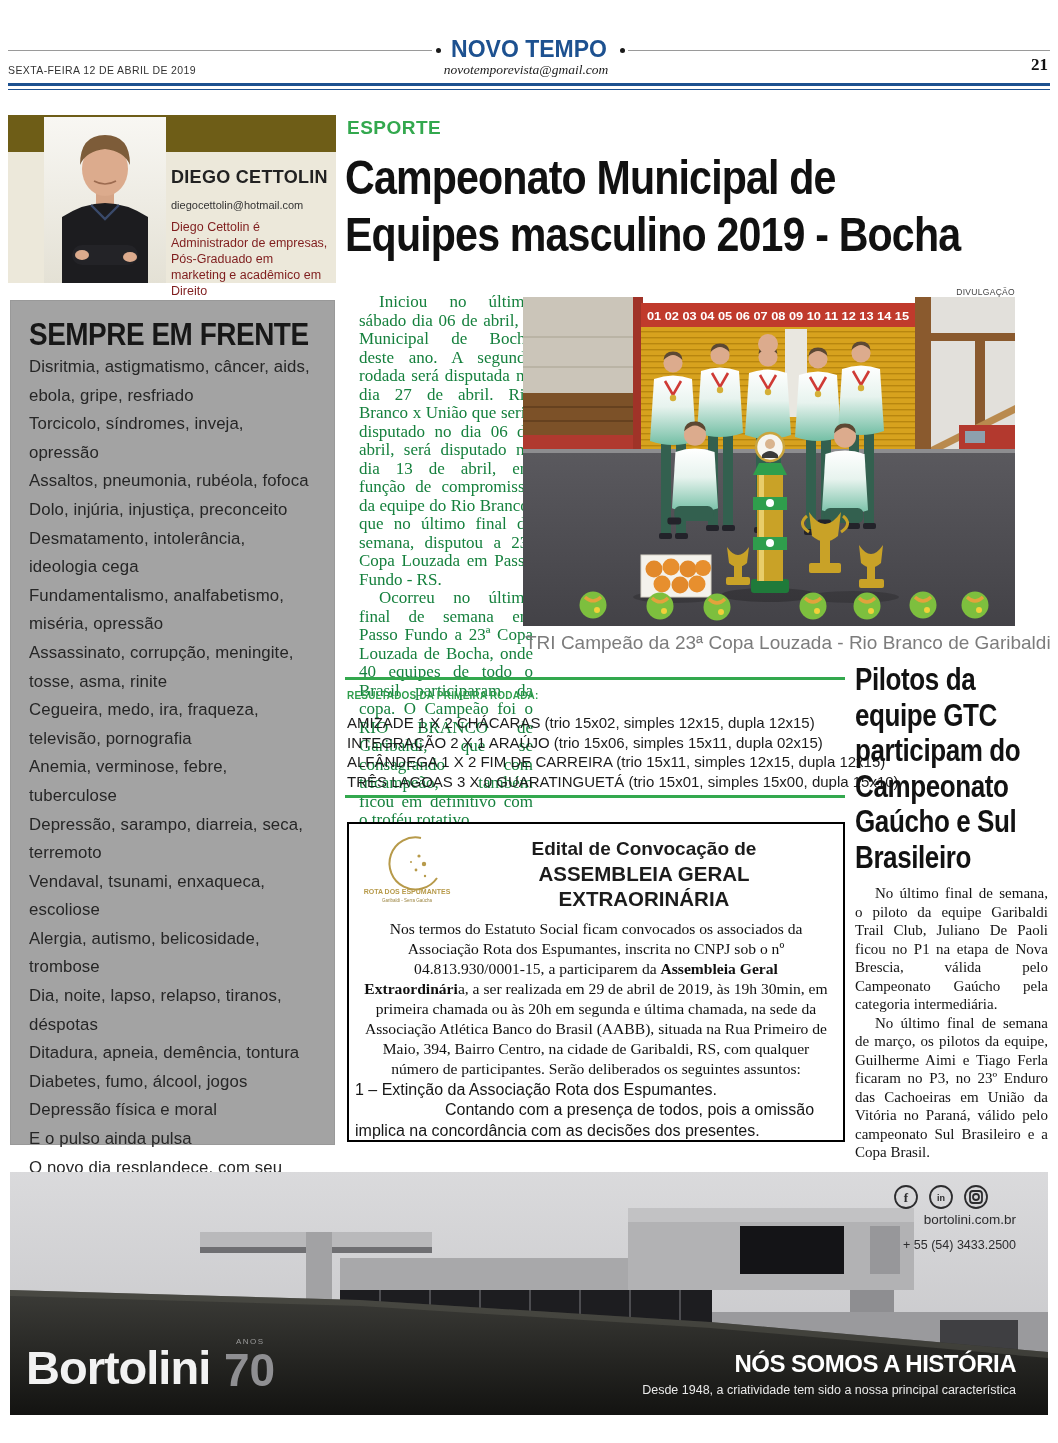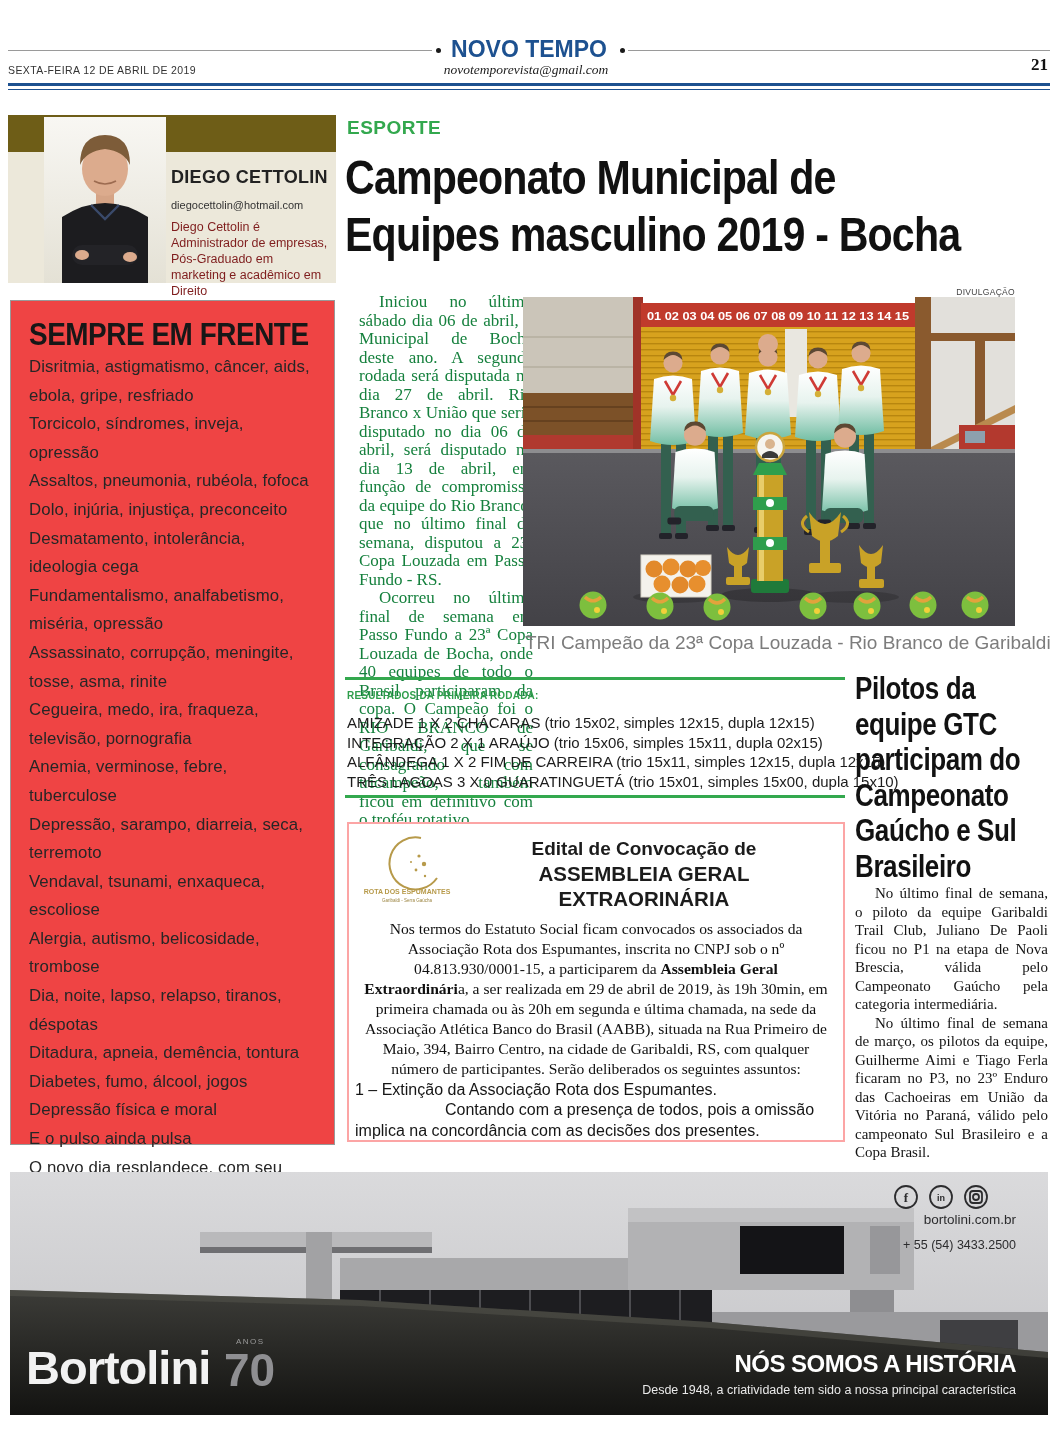--- a/index.html
+++ b/index.html
@@ -30,21 +30,21 @@
   .card-band { position:absolute; left:0; top:0; width:100%; height:37px; background:#6e5d17; }
   .card-photo { position:absolute; left:36px; top:2px; width:122px; height:166px; }
   .card-name { position:absolute; left:163px; top:52px; font-size:18px; font-weight:bold;
     color:#222; letter-spacing:.3px; }
   .card-email { position:absolute; left:163px; top:84px; font-size:11px; color:#333; }
   .card-bio { position:absolute; left:163px; top:104px; width:160px;
     font-size:12.5px; line-height:16px; color:#7f1d1d; }
 
   
   .list-box { left:10px; top:300px; width:325px; height:845px;
-    border:1px solid #999; padding:16px 20px 0 18px; background:#ef4444; }
+    border:1px solid #999; padding:16px 20px 0 18px; background:#a3a3a3; }
   .list-title { font-size:31px; font-weight:bold; color:#171717; letter-spacing:-.5px; }
   .word-list { }
   .word-list p { font-size:16.8px; line-height:28.6px; color:#262626; letter-spacing:.1px; }
 
   
   .esporte { left:347px; top:117px; font-size:19px; font-weight:bold;
     color:#33a84e; letter-spacing:.5px; }
   .headline { left:345px; top:149px; }
   .headline div { font-size:49px; font-weight:bold; color:#111;
     line-height:57px; letter-spacing:-1px; }
@@ -57,33 +57,33 @@
   .photo-frame { left:523px; top:297px; width:492px; height:329px; }
   .photo-caption { left:525px; top:632px; font-size:19px; color:#7c7c7c; }
 
   .green-rule { left:345px; width:500px; height:3px; background:#33a84e; }
   .results-title { left:347px; top:690px; font-size:10px; font-weight:bold;
     color:#2f9e4b; letter-spacing:.2px; }
   .results { left:347px; top:713px; font-size:15px; line-height:19.5px; color:#1c1c1c; }
 
   
   .edital { left:347px; top:822px; width:498px; height:320px;
-    border:2px solid #fca5a5; background:#fff; overflow:hidden; }
+    border:2px solid #000000; background:#fff; overflow:hidden; }
   .edital-logo { position:absolute; left:12px; top:8px; width:92px; height:76px; }
   .edital-title { margin:12px 8px 0 104px; text-align:center; line-height:25px; }
   .edital-title .t1 { font-size:19px; font-weight:bold; color:#1c1c1c; }
   .edital-title .t2 { font-size:20.5px; font-weight:bold; color:#1c1c1c; }
   .edital-body { margin:8px 14px 0 14px; text-align:center;
     font-family:"Liberation Serif", serif; font-size:15.6px; line-height:20px; color:#101010; }
   .edital-item { margin:2px 8px 0 6px; font-size:16px; color:#161616; }
   .edital-closing { margin:0 8px 0 6px; font-size:16px; line-height:21px;
     text-indent:90px; color:#161616; }
 
   
-  .gtc-head { left:855px; top:662px;margin-top:9px; }
+  .gtc-head { left:855px; top:662px; }
   .gtc-head div { font-size:31px; font-weight:bold; color:#121212;
     line-height:35.5px; letter-spacing:-.5px; }
   .gtc-body { left:855px; top:884px; width:193px;
     font-family:"Liberation Serif", serif; font-size:15px; line-height:18.5px;
     text-align:justify; color:#141414; }
   .gtc-body p { text-indent:20px; }
 
   
   .ad { left:10px; top:1172px; width:1038px; height:243px; }
 </style>

